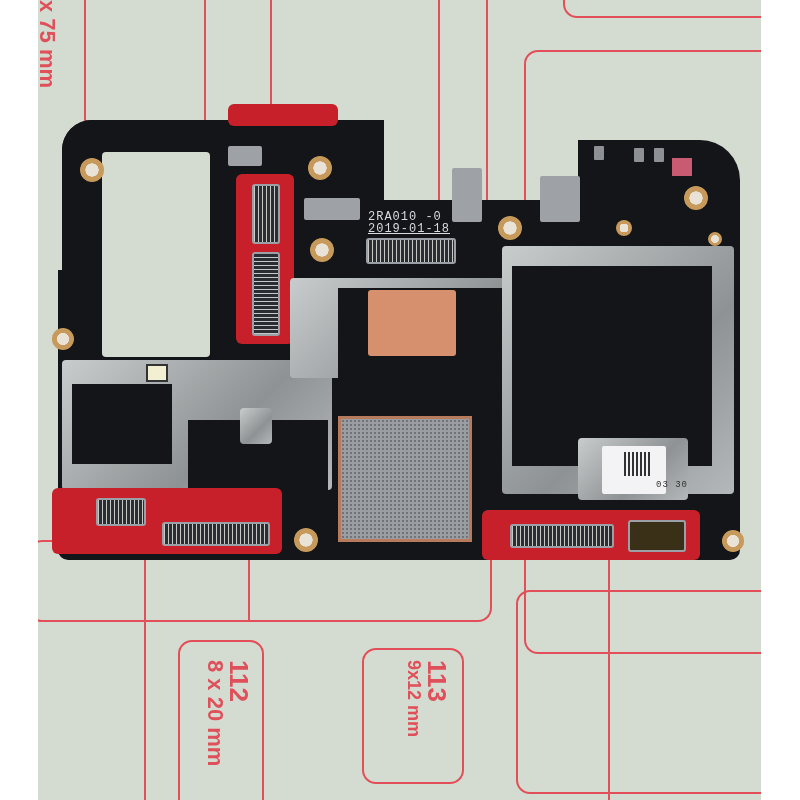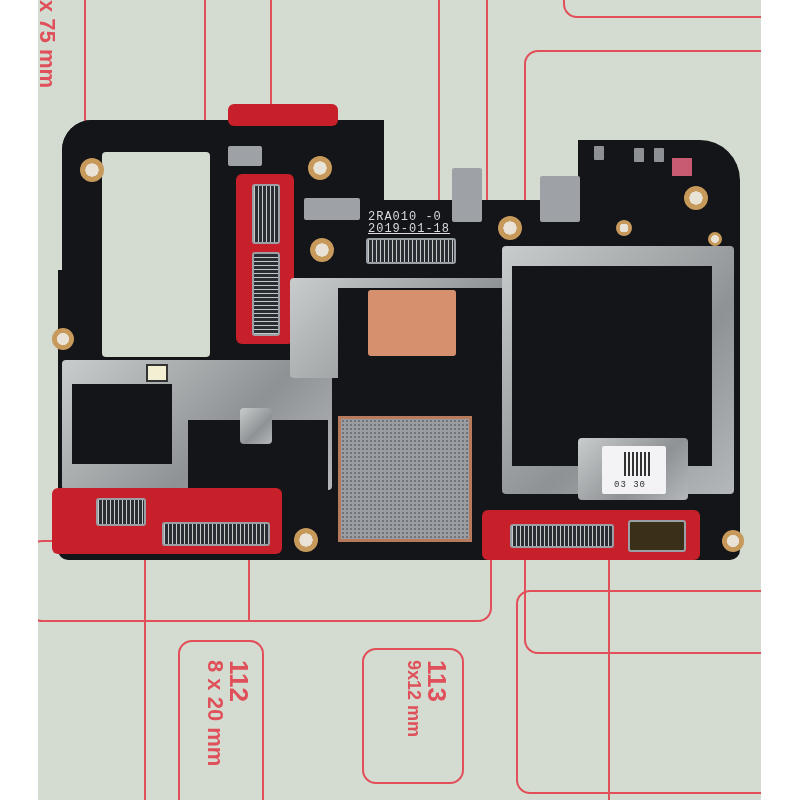--- a/index.html
+++ b/index.html
@@ -107,21 +107,21 @@
   <div class="copper" style="left:330px;top:290px;width:88px;height:66px;"></div>
 
   <div class="shield" style="left:464px;top:246px;width:232px;height:248px;"></div>
   <div class="board" style="left:474px;top:266px;width:200px;height:200px;"></div>
 
   <div class="mesh" style="left:300px;top:416px;width:128px;height:120px;"></div>
 
   <div class="shield" style="left:540px;top:438px;width:110px;height:62px;"></div>
   <div class="label" style="left:564px;top:446px;width:64px;height:48px;"></div>
   <div class="qr" style="left:586px;top:452px;width:26px;height:24px;"></div>
-  <div class="silk" style="left:576px;top:480px;color:#333;font-size:9px;">03 30</div>
+  <div class="silk" style="left:618px;top:480px;color:#333;font-size:9px;">03 30</div>
 
   <div class="red" style="left:14px;top:488px;width:230px;height:66px;"></div>
   <div class="conn" style="left:58px;top:498px;width:46px;height:24px;"></div>
   <div class="conn" style="left:124px;top:522px;width:104px;height:20px;"></div>
 
   <div class="red" style="left:444px;top:510px;width:218px;height:50px;"></div>
   <div class="conn" style="left:472px;top:524px;width:100px;height:20px;"></div>
   <div class="conn" style="left:590px;top:520px;width:54px;height:28px;background:#3a3018;"></div>
 
 </div>

